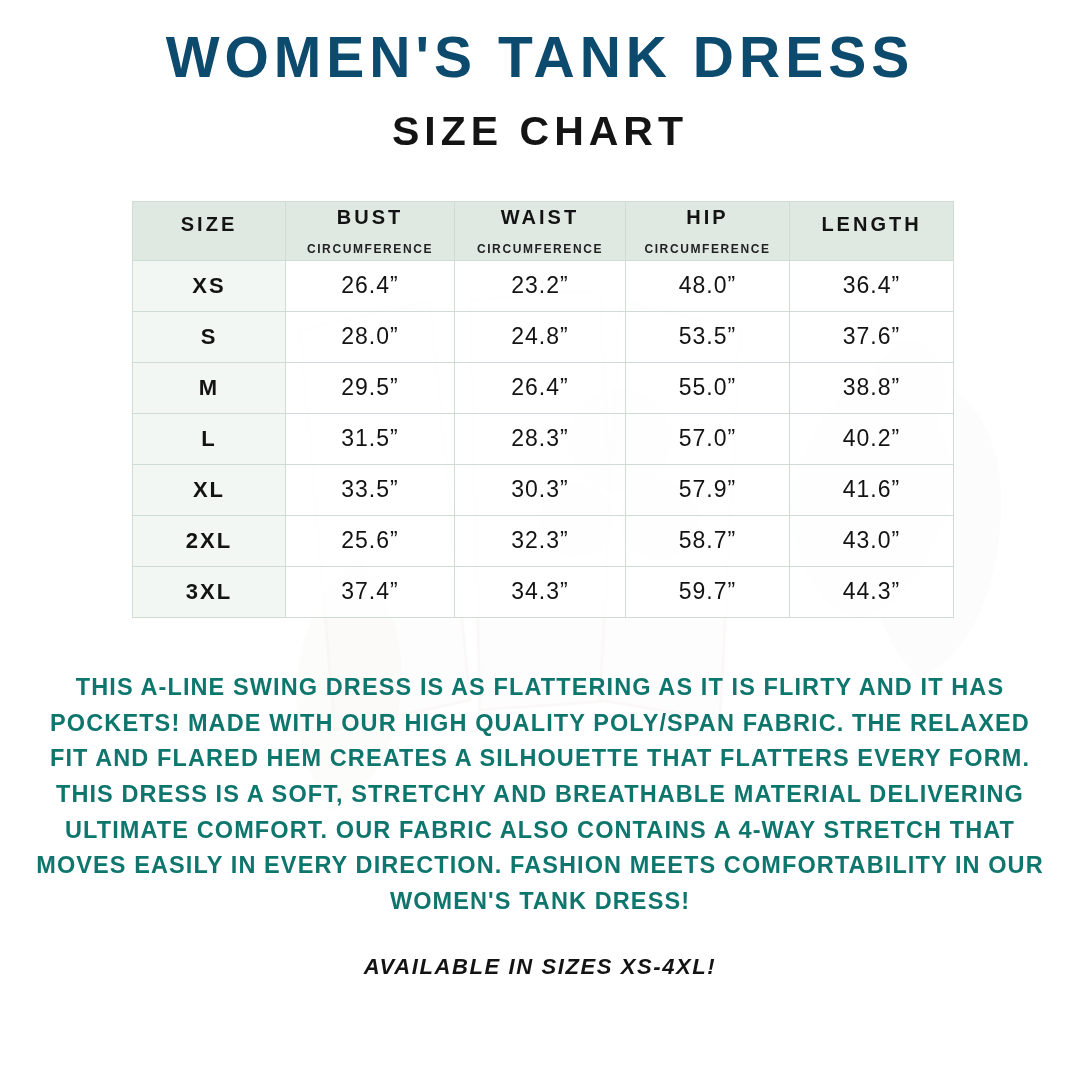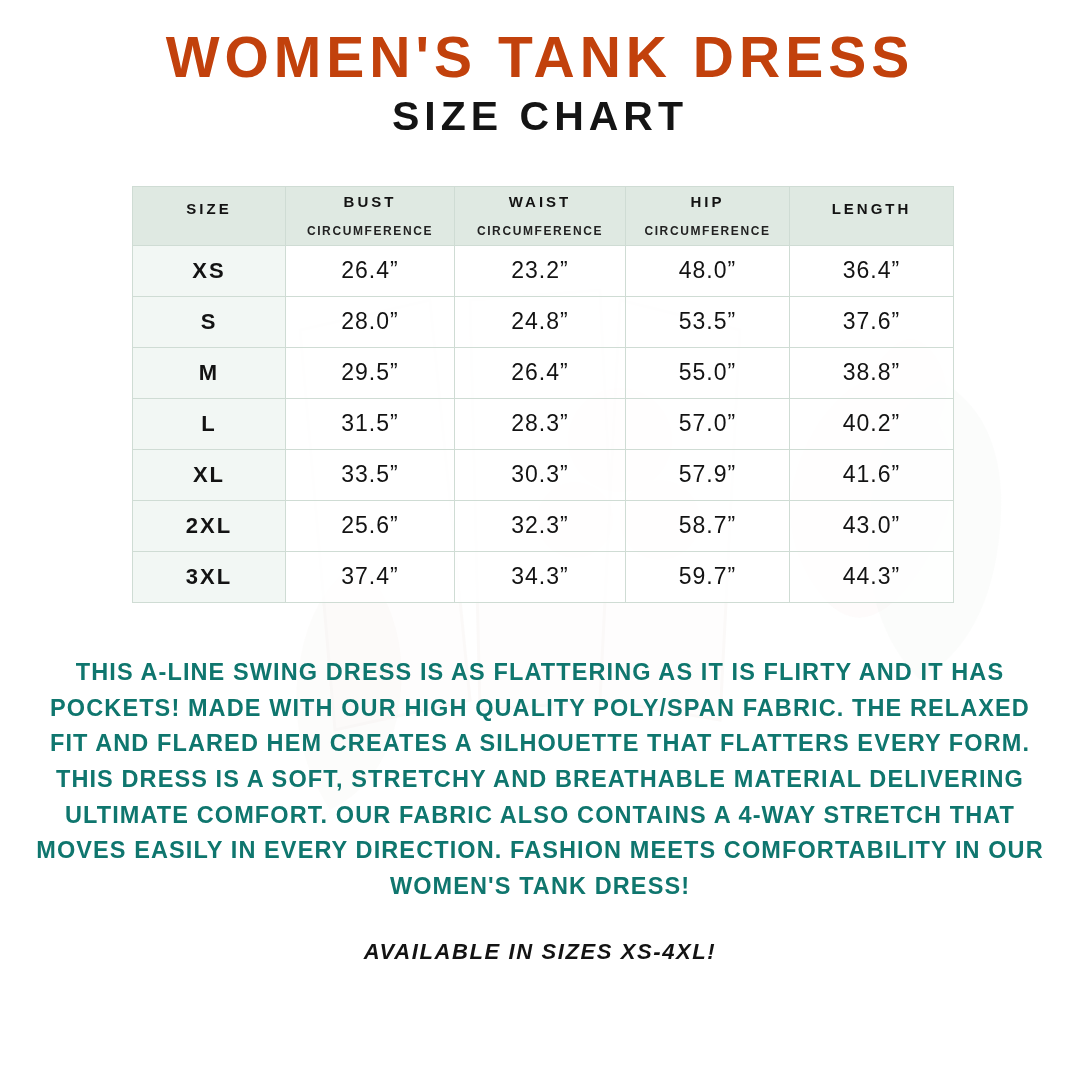--- a/index.html
+++ b/index.html
@@ -39,28 +39,28 @@
   .title-block {
     text-align: center;
     padding-top: 28px;
   }
   .main-title {
     font-size: 57px;
     font-weight: bold;
     letter-spacing: 5px;
     line-height: 1.05;
     text-transform: uppercase;
-    color: #c2410c;
+    color: #0c4a6e;
   }
   .sub-title {
     font-size: 41px;
     font-weight: bold;
     letter-spacing: 5px;
     text-transform: uppercase;
-    margin-top: 5px;
+    margin-top: 20px;
     color: #141414;
   }
 
   
   .table-wrap {
     position: relative;
     margin: 46px auto 0 auto;
     width: 816px;
   }
   table.size-chart {
@@ -74,21 +74,21 @@
     vertical-align: middle;
     padding: 0;
   }
   thead th {
     background: #dfe9e2;
     height: 58px;
     font-weight: bold;
   }
   .hdr-main {
     display: block;
-    font-size: 15px;
+    font-size: 20px;
     letter-spacing: 3px;
     text-transform: uppercase;
     line-height: 1.1;
     color: #131313;
   }
   .hdr-sub {
     display: block;
     font-size: 12px;
     letter-spacing: 1.6px;
     text-transform: uppercase;

